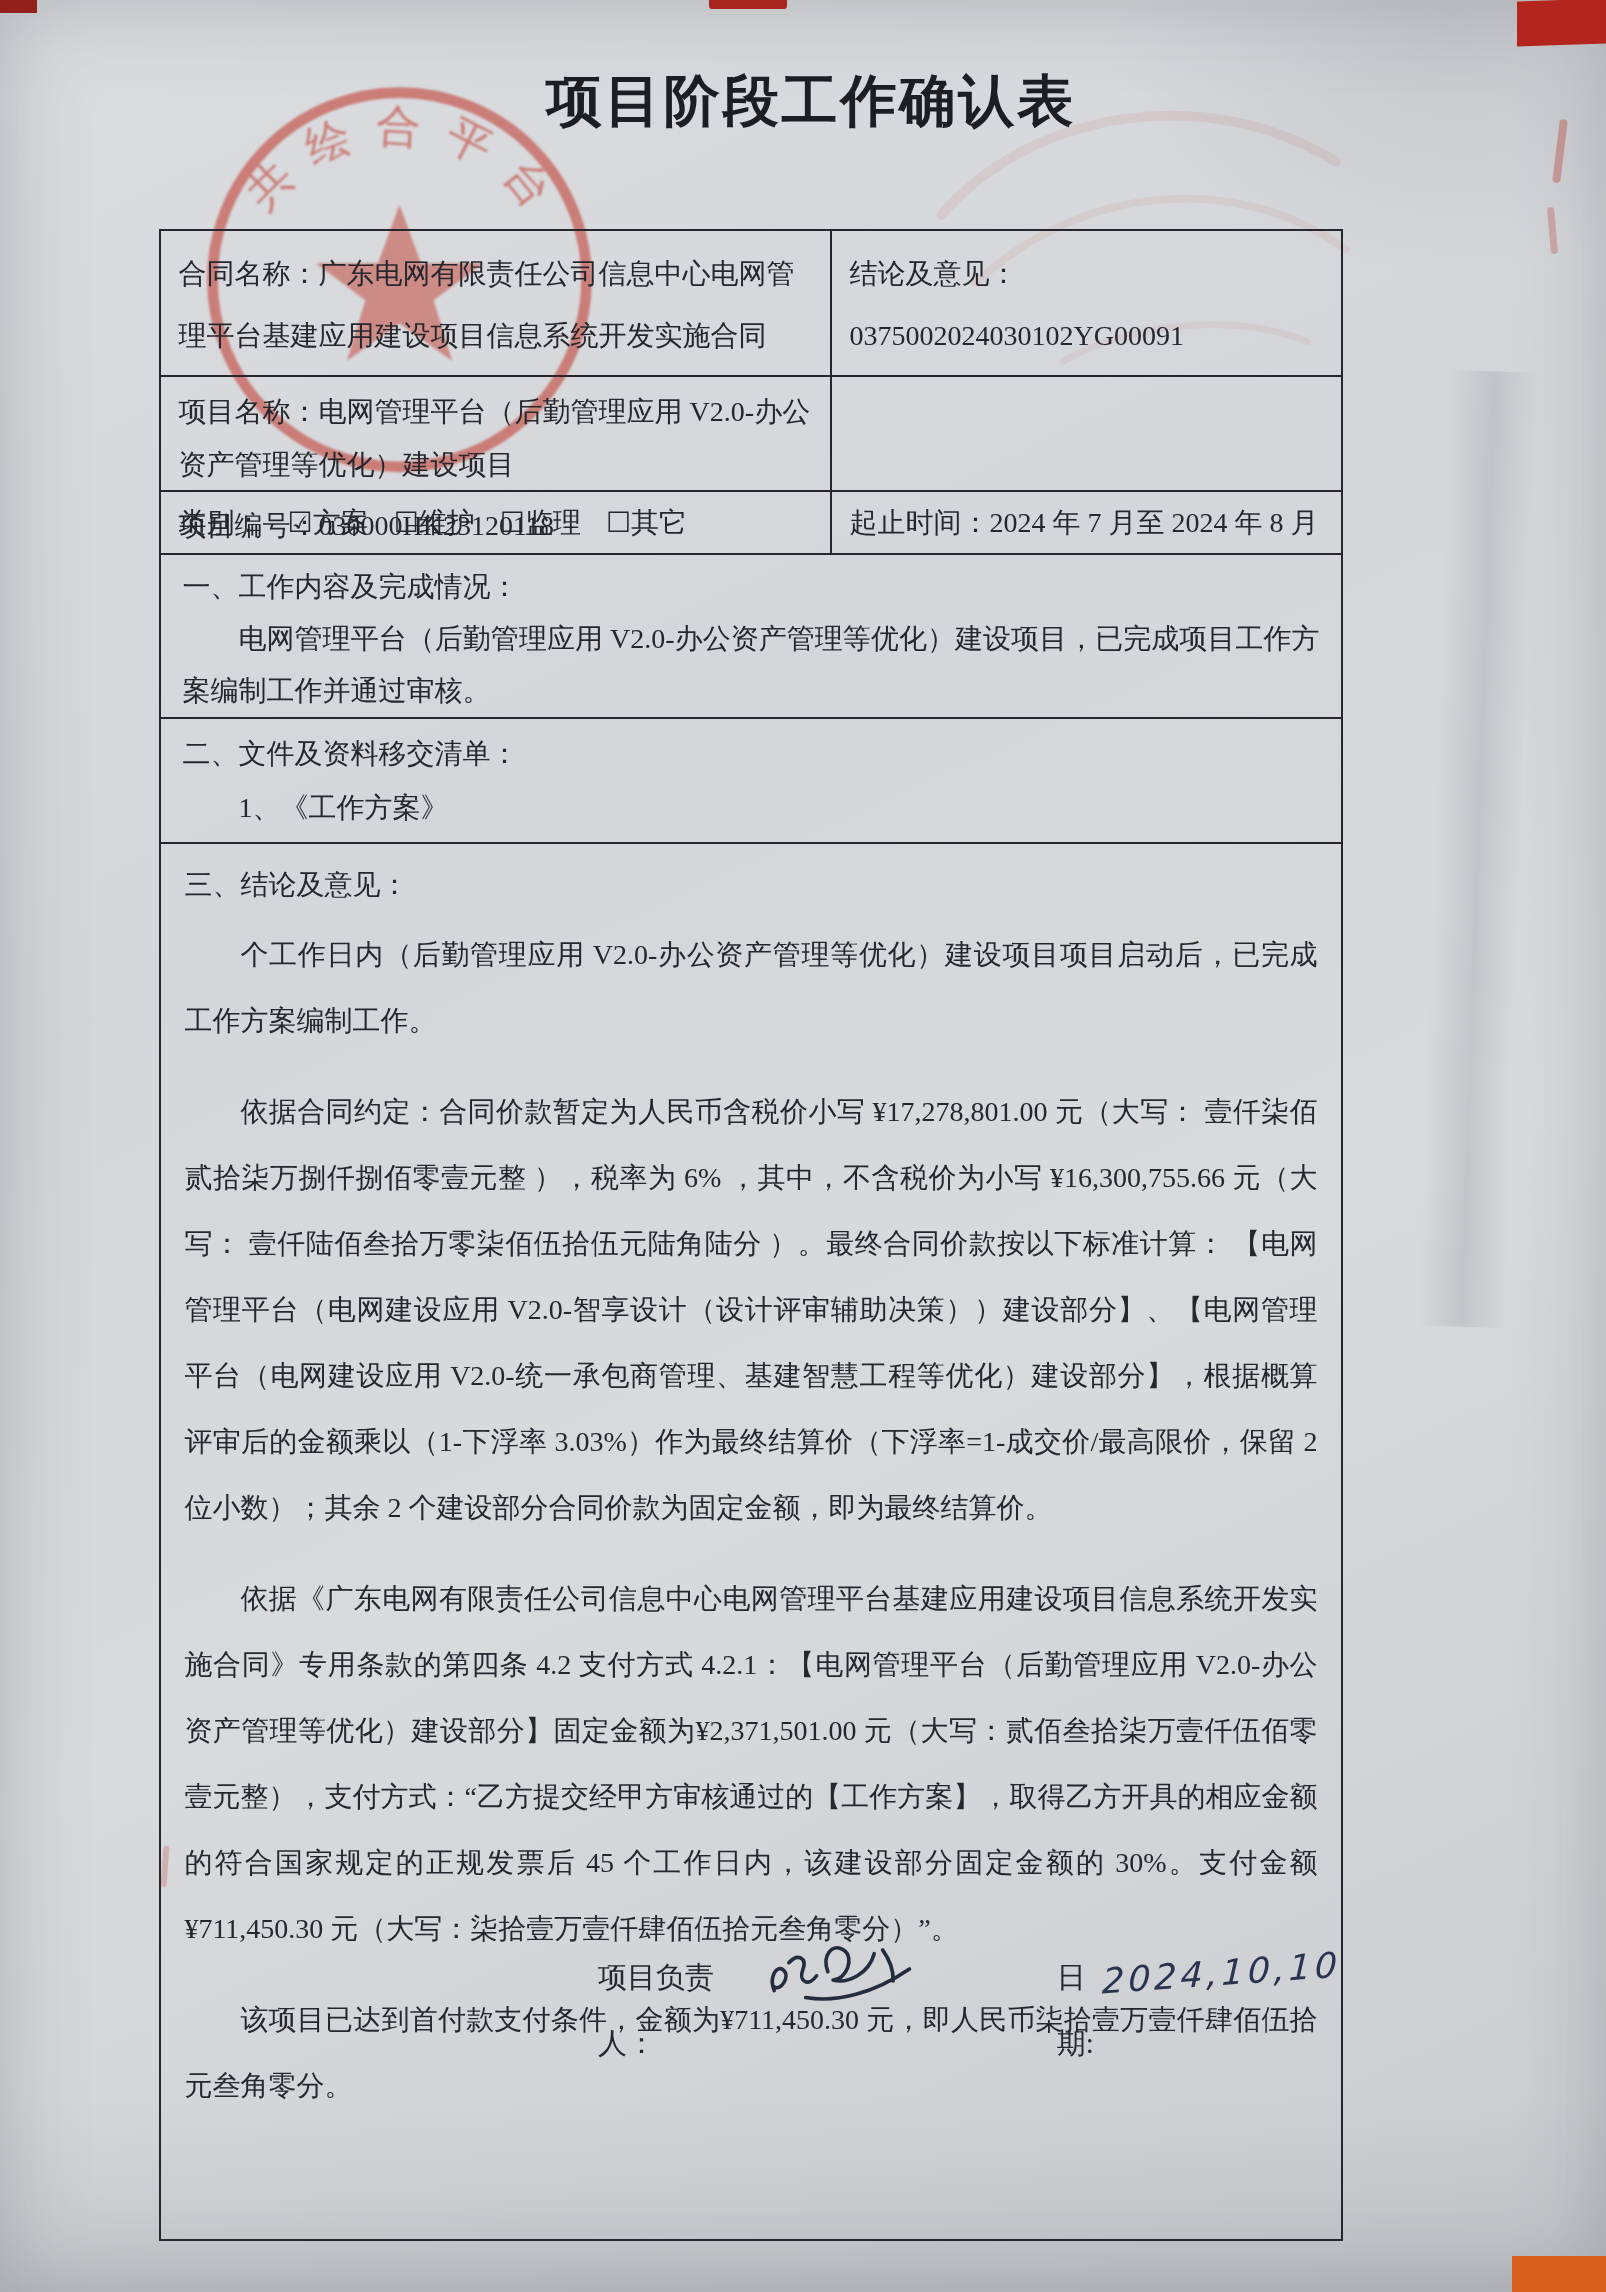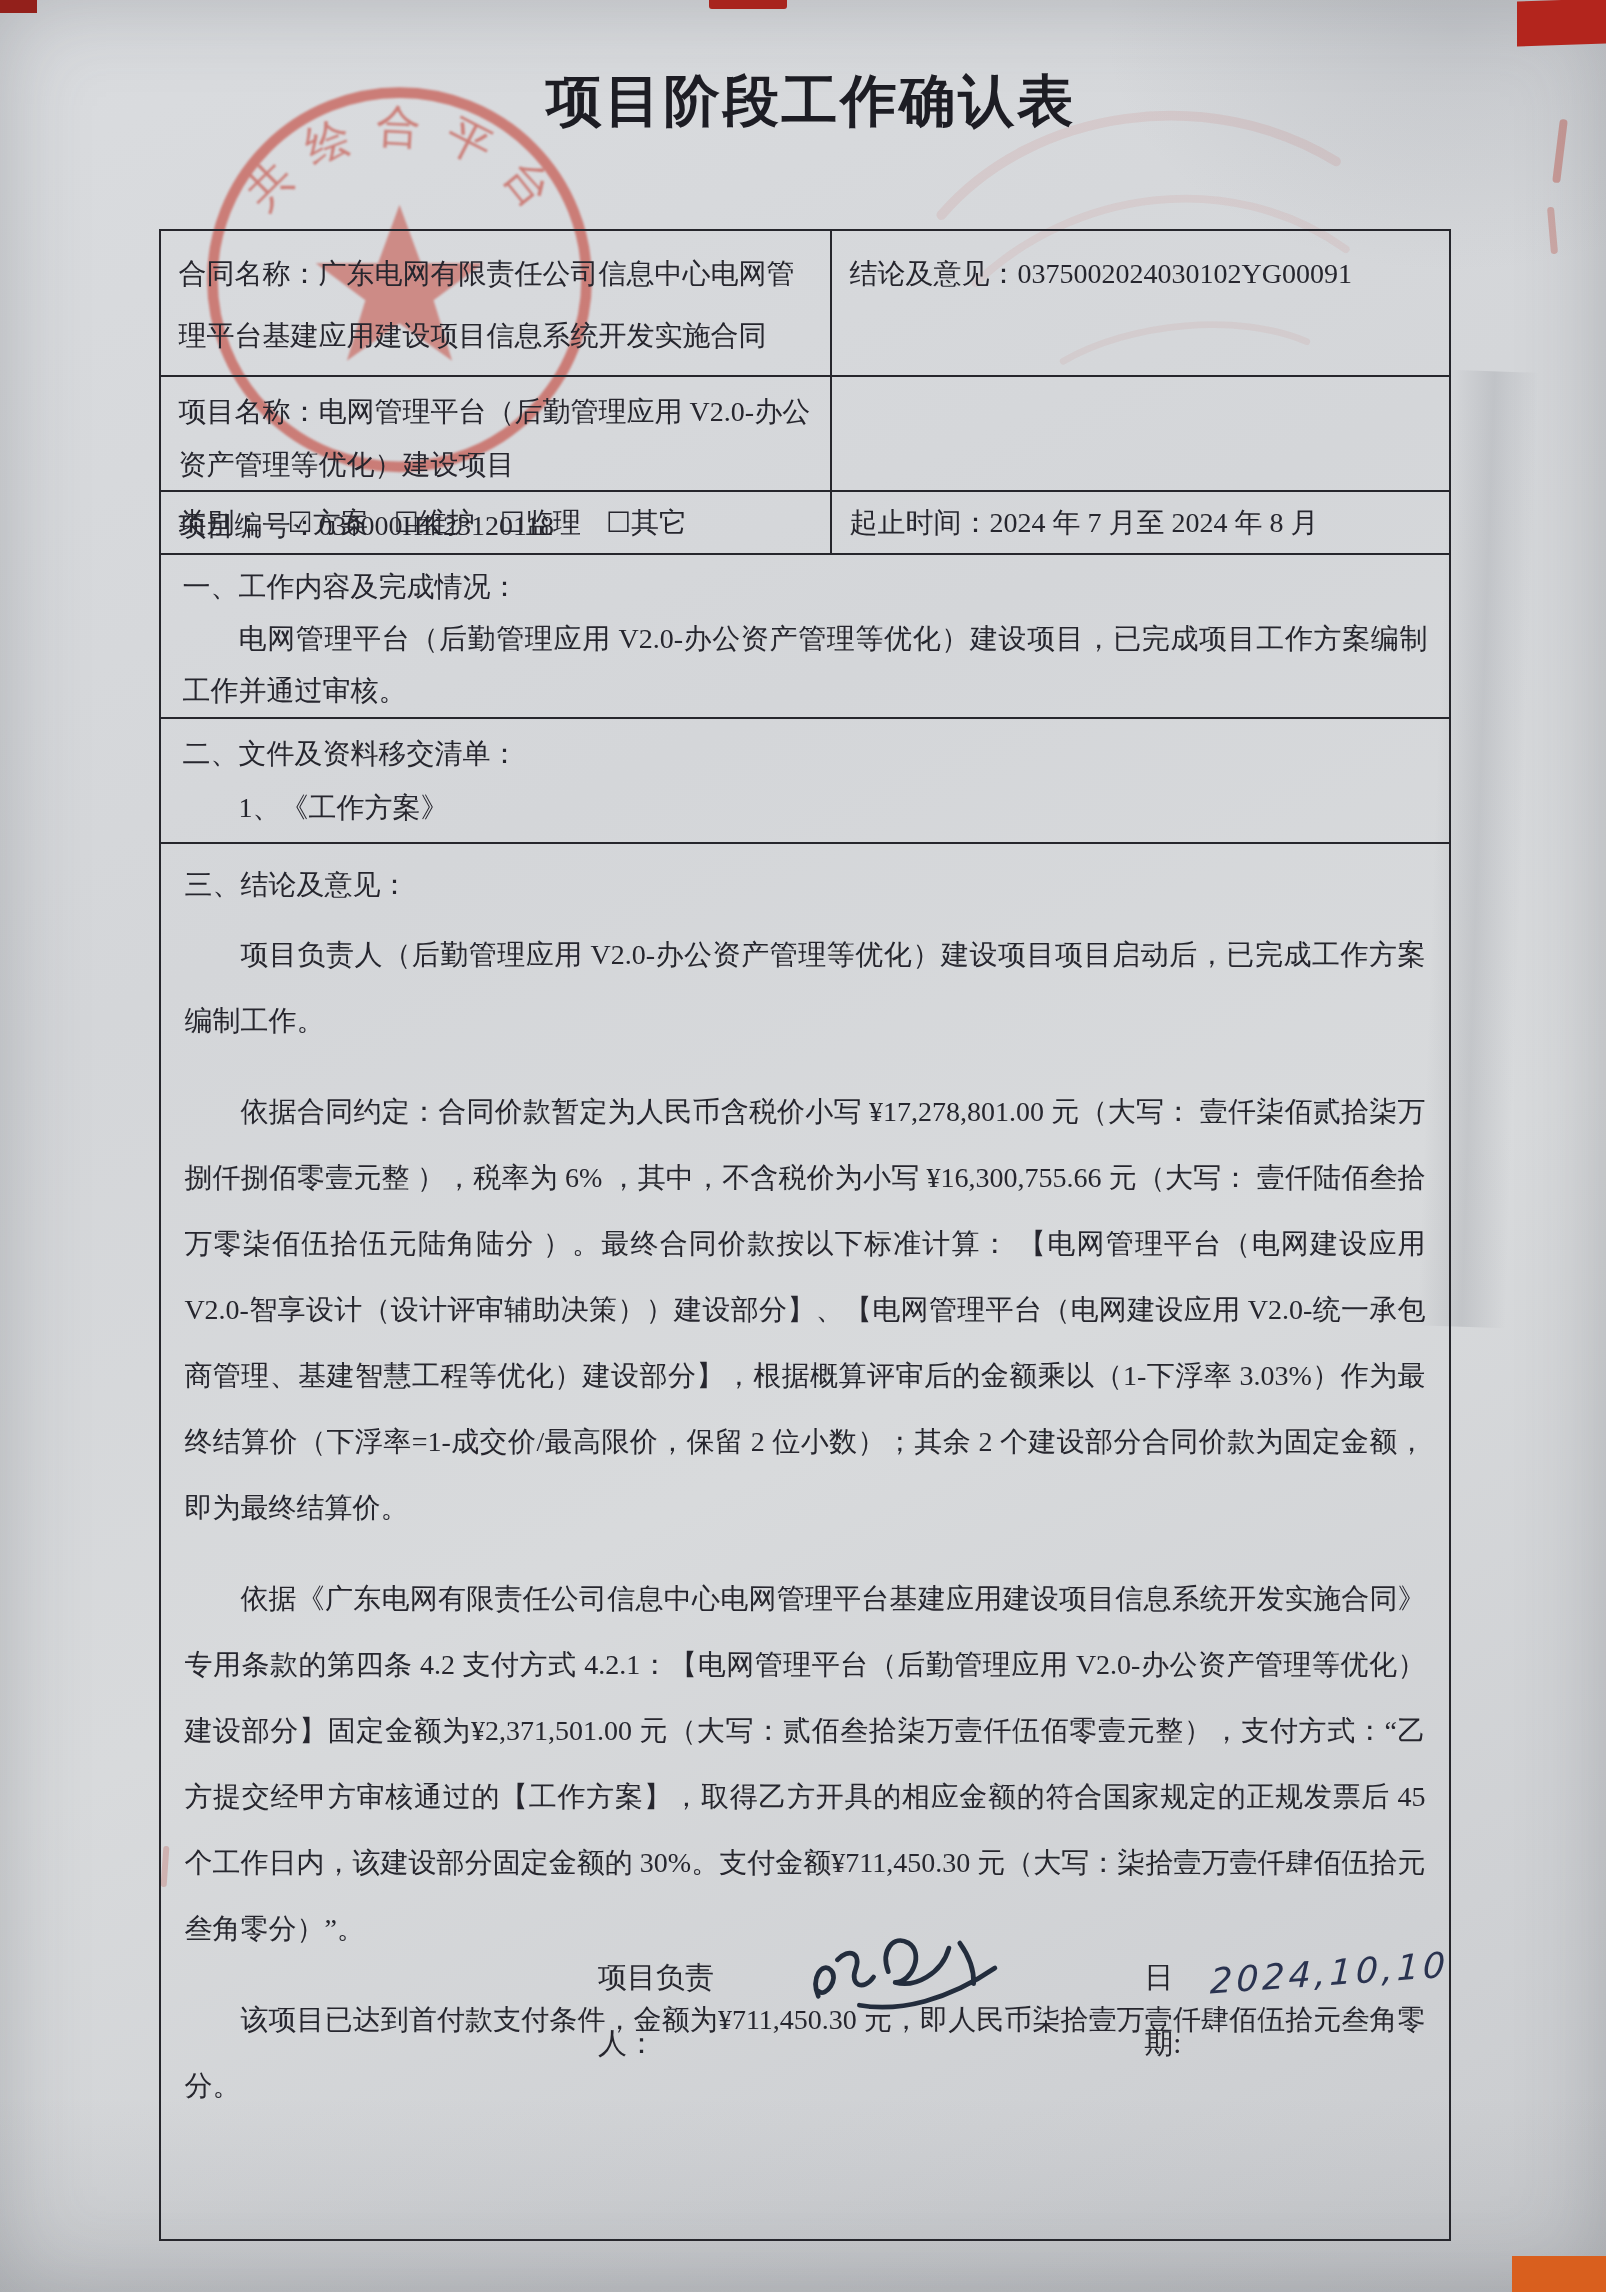--- a/index.html
+++ b/index.html
@@ -23,21 +23,21 @@
   .redbit.m1{left:1556px;top:119px;width:7.8px;height:64px;background:rgba(182,62,50,.38);transform:rotate(7deg);border-radius:3.9px;}
   .redbit.m2{left:1549px;top:207px;width:6.8px;height:47px;background:rgba(182,62,50,.30);transform:rotate(-5deg);border-radius:3.9px;}
   .redbit.m3{left:162px;top:1846px;width:5.9px;height:41px;background:rgba(182,62,50,.25);transform:rotate(4deg);border-radius:3.9px;}
   .redbit.br{left:1512px;top:2256px;width:95px;height:37px;background:#d95f1e;}
   .stamp{position:absolute;left:146px;top:80px;opacity:.62;filter:blur(1.1px);}
   .faintmarks{position:absolute;left:917px;top:49px;opacity:.8;}
   h1.title{
     position:absolute;left:8px;top:64px;width:1606px;margin:0;text-align:center;
     font-size:56px;font-weight:700;letter-spacing:2.9px;color:#1d1d24;
   }
-  .tbl{position:absolute;left:159px;top:229px;width:1292px;height:2012px;
+  .tbl{position:absolute;left:159px;top:229px;width:1184px;height:2012px;
     border:2.9px solid #26262c;box-sizing:border-box;display:flex;flex-direction:column;}
   .row{display:flex;border-bottom:2.9px solid #26262c;box-sizing:border-box;}
   .row:last-child{border-bottom:none;flex:1;}
   .cell{box-sizing:border-box;font-size:28px;color:#26262e;}
   .cell.left{width:671px;border-right:2.9px solid #26262c;}
   .cell.right{flex:1;}
   .r1{height:146px;} .r1 .cell{padding:11.7px 17.6px 0 17.6px;line-height:62px;}
   .r2{height:115px;flex-direction:column;} .r2 .cell{padding:7.8px 17.6px 0 17.6px;line-height:53px;}
   .r3{height:63px;}  .r3 .cell{display:flex;align-items:center;padding:0 17.6px;line-height:60px;}
   .opt{margin-left:25px;}
@@ -123,21 +123,21 @@
     <div class="row r5">
       <div class="cell">
         <div>二、文件及资料移交清单：</div>
         <div class="item-indent">1、《工作方案》</div>
       </div>
     </div>
 
     <div class="row r6">
       <div class="cell">
         <div>三、结论及意见：</div>
-        <p class="para p1">项目负责人（后勤管理应用 V2.0-办公资产管理等优化）建设项目项目启动后，已完成工作方案编制工作。</p>
+        <p class="para p1">个工作日内（后勤管理应用 V2.0-办公资产管理等优化）建设项目项目启动后，已完成工作方案编制工作。</p>
         <p class="para gap">依据合同约定：合同价款暂定为人民币含税价小写 ¥17,278,801.00 元（大写： 壹仟柒佰贰拾柒万捌仟捌佰零壹元整 ），税率为 6% ，其中，不含税价为小写 ¥16,300,755.66 元（大写： 壹仟陆佰叁拾万零柒佰伍拾伍元陆角陆分 ）。最终合同价款按以下标准计算： 【电网管理平台（电网建设应用 V2.0-智享设计（设计评审辅助决策））建设部分】、【电网管理平台（电网建设应用 V2.0-统一承包商管理、基建智慧工程等优化）建设部分】，根据概算评审后的金额乘以（1-下浮率 3.03%）作为最终结算价（下浮率=1-成交价/最高限价，保留 2 位小数）；其余 2 个建设部分合同价款为固定金额，即为最终结算价。</p>
         <p class="para gap">依据《广东电网有限责任公司信息中心电网管理平台基建应用建设项目信息系统开发实施合同》专用条款的第四条 4.2 支付方式 4.2.1：【电网管理平台（后勤管理应用 V2.0-办公资产管理等优化）建设部分】固定金额为¥2,371,501.00 元（大写：贰佰叁拾柒万壹仟伍佰零壹元整），支付方式：“乙方提交经甲方审核通过的【工作方案】，取得乙方开具的相应金额的符合国家规定的正规发票后 45 个工作日内，该建设部分固定金额的 30%。支付金额¥711,450.30 元（大写：柒拾壹万壹仟肆佰伍拾元叁角零分）”。</p>
         <p class="para gap">该项目已达到首付款支付条件，金额为¥711,450.30 元，即人民币柒拾壹万壹仟肆佰伍拾元叁角零分。</p>
 
         <div class="sig-row">
           <span class="sig-label">项目负责人：</span>
           <svg class="sig-ink" width="210" height="98" viewBox="0 0 215 100">
             <path d="M16,66 C10,46 24,30 32,40 C40,50 24,68 17,61 M40,30 C54,18 66,26 58,42 C50,58 64,66 76,52
                      M92,48 C86,24 102,10 116,20 C132,32 116,62 98,60 C118,68 148,56 158,30
                      M58,80 C100,92 152,84 204,56 M170,26 C178,40 182,56 180,70" stroke="#232d3d" stroke-width="5" fill="none" stroke-linecap="round" stroke-linejoin="round"></path>

